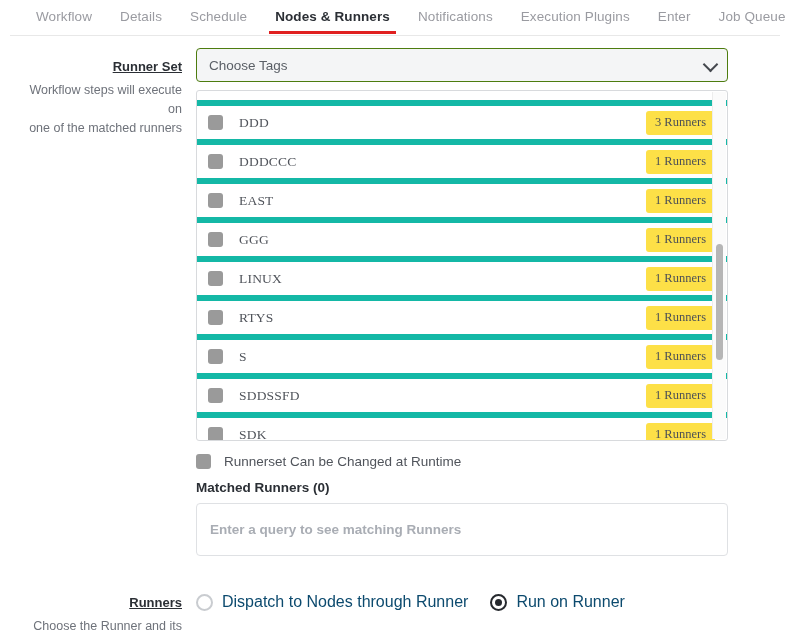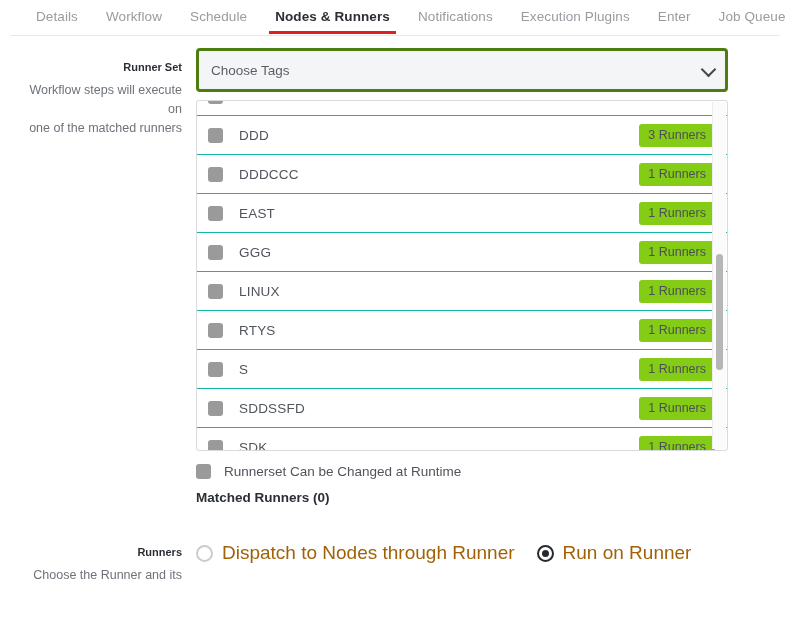--- a/index.html
+++ b/index.html
@@ -66,44 +66,45 @@
     align-items: flex-start;
   }
   .labelcol {
     width: 196px;
     flex: 0 0 196px;
     text-align: right;
     padding-right: 14px;
     box-sizing: border-box;
   }
   .lbl-main {
-    font-size: 11px;
+    font-size: 13px;
     font-weight: bold;
     color: #2b2f35;
     line-height: 18px;
     padding-top: 10px;
+    text-decoration: underline;
   }
   .lbl-sub {
     font-size: 12.5px;
     color: #6e727a;
     line-height: 19px;
     margin-top: 5px;
     padding-left: 19px;
   }
   .fieldcol {
     flex: 1 1 auto;
     padding-right: 62px;
   }
 
   
   .select {
     position: relative;
-    height: 44px;
+    height: 34px;
     background: #f4f5f6;
-    border: 3px solid #4d7c0f;
+    border: 1px solid #4d7c0f;
     border-radius: 4px;
     display: flex;
     align-items: center;
     padding: 16px 12px;
     box-sizing: border-box;
     font-size: 13.5px;
     color: #5a5f66;
     cursor: pointer;
   }
   .select .chev {
@@ -132,44 +133,45 @@
   .listinner {
     position: absolute;
     left: 0;
     right: 0;
     top: -24px;
   }
   .titem {
     height: 39px;
     display: flex;
     align-items: center;
-    border-bottom: 1px solid #14b8a6;
+    border-bottom: 6px solid #14b8a6;
     padding: 0 12px 0 11px;
     box-sizing: border-box;
     cursor: pointer;
+    font-family: Liberation Serif, serif;
   }
   .cbox {
     width: 15px;
     height: 15px;
     border-radius: 3px;
     background: #9a9a9a;
     flex: 0 0 15px;
     cursor: pointer;
   }
   .titem .tname {
     margin-left: 16px;
     font-size: 13.5px;
     color: #50545b;
     flex: 1 1 auto;
     letter-spacing: .2px;
   }
   .badge {
     font-size: 12.5px;
     color: #4c5056;
-    background: #84cc16;
+    background: #fde047;
     border-radius: 3px;
     padding: 4px 9px 5px 9px;
     white-space: nowrap;
   }
 
   
   .sbar {
     position: absolute;
     top: 1px;
     bottom: 1px;
@@ -259,30 +261,30 @@
     left: 50%;
     top: 50%;
     width: 7px;
     height: 7px;
     margin: -3.5px 0 0 -3.5px;
     border-radius: 50%;
     background: #26292e;
   }
   .radio-opt .rtxt {
     margin-left: 9px;
-    font-size: 19px;
-    color: #a16207;
+    font-size: 16px;
+    color: #0c4a6e;
   }
 </style>
 </head>
 <body>
 
 <div class="tabbar">
+  <div class="tab"><span>Workflow</span></div>
   <div class="tab"><span>Details</span></div>
-  <div class="tab"><span>Workflow</span></div>
   <div class="tab"><span>Schedule</span></div>
   <div class="tab active"><span>Nodes &amp; Runners</span></div>
   <div class="tab"><span>Notifications</span></div>
   <div class="tab"><span>Execution Plugins</span></div>
   <div class="tab"><span>Enter</span></div>
   <div class="tab"><span>Job Queue</span></div>
 </div>
 
 <div class="form">
 
@@ -371,20 +373,23 @@
           <div class="sthumb"></div>
         </div>
       </div>
 
       <div class="runtime">
         <span class="cbox"></span>
         <span class="rt-label">Runnerset Can be Changed at Runtime</span>
       </div>
 
       <div class="matched-title">Matched Runners (0)</div>
+      <div class="query">
+        <span class="ph">Enter a query to see matching Runners</span>
+      </div>
 
     </div>
   </div>
 
   <div class="row dispatch-row">
     <div class="labelcol">
       <div class="lbl-main">Runners</div>
       <div class="lbl-sub">
         <span>Choose the Runner and its</span><br>
         

